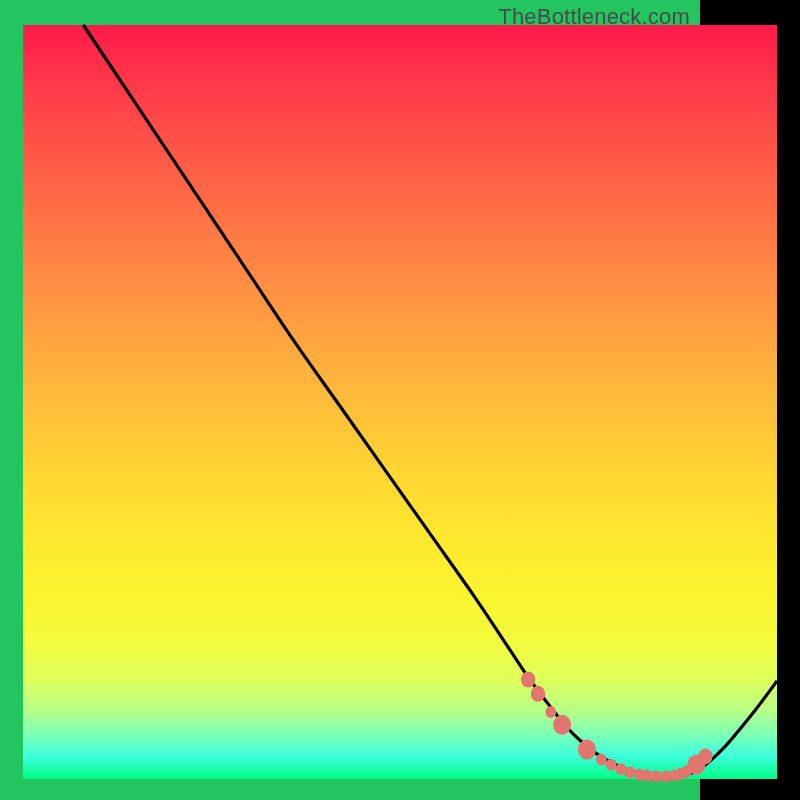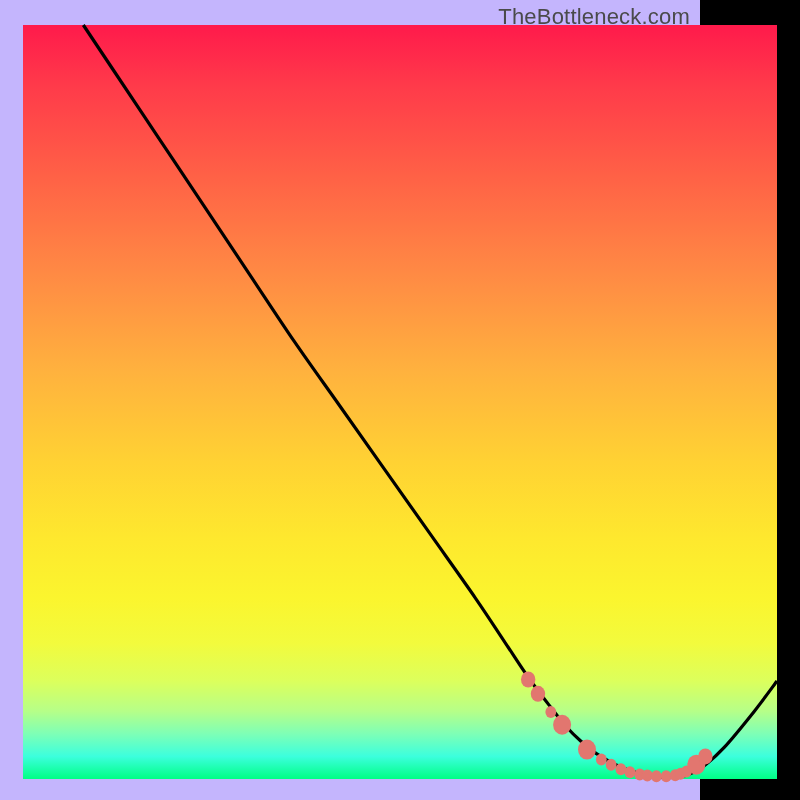--- a/index.html
+++ b/index.html
@@ -10,21 +10,21 @@
     background: #000;
     overflow: hidden;
     font-family: Arial, Helvetica, sans-serif;
   }
   .frame {
     position: absolute;
     left: 0;
     top: 0;
     width: 700px;
     height: 800px;
-    background: #c4b5fd;
+    background: #22c55e;
   }
   .plot {
     position: absolute;
     left: 23px;
     top: 25px;
     width: 754px;
     height: 754px;
     background: linear-gradient(to bottom,
       #ff1a4b 0%,
       #ff3a4a 8%,

